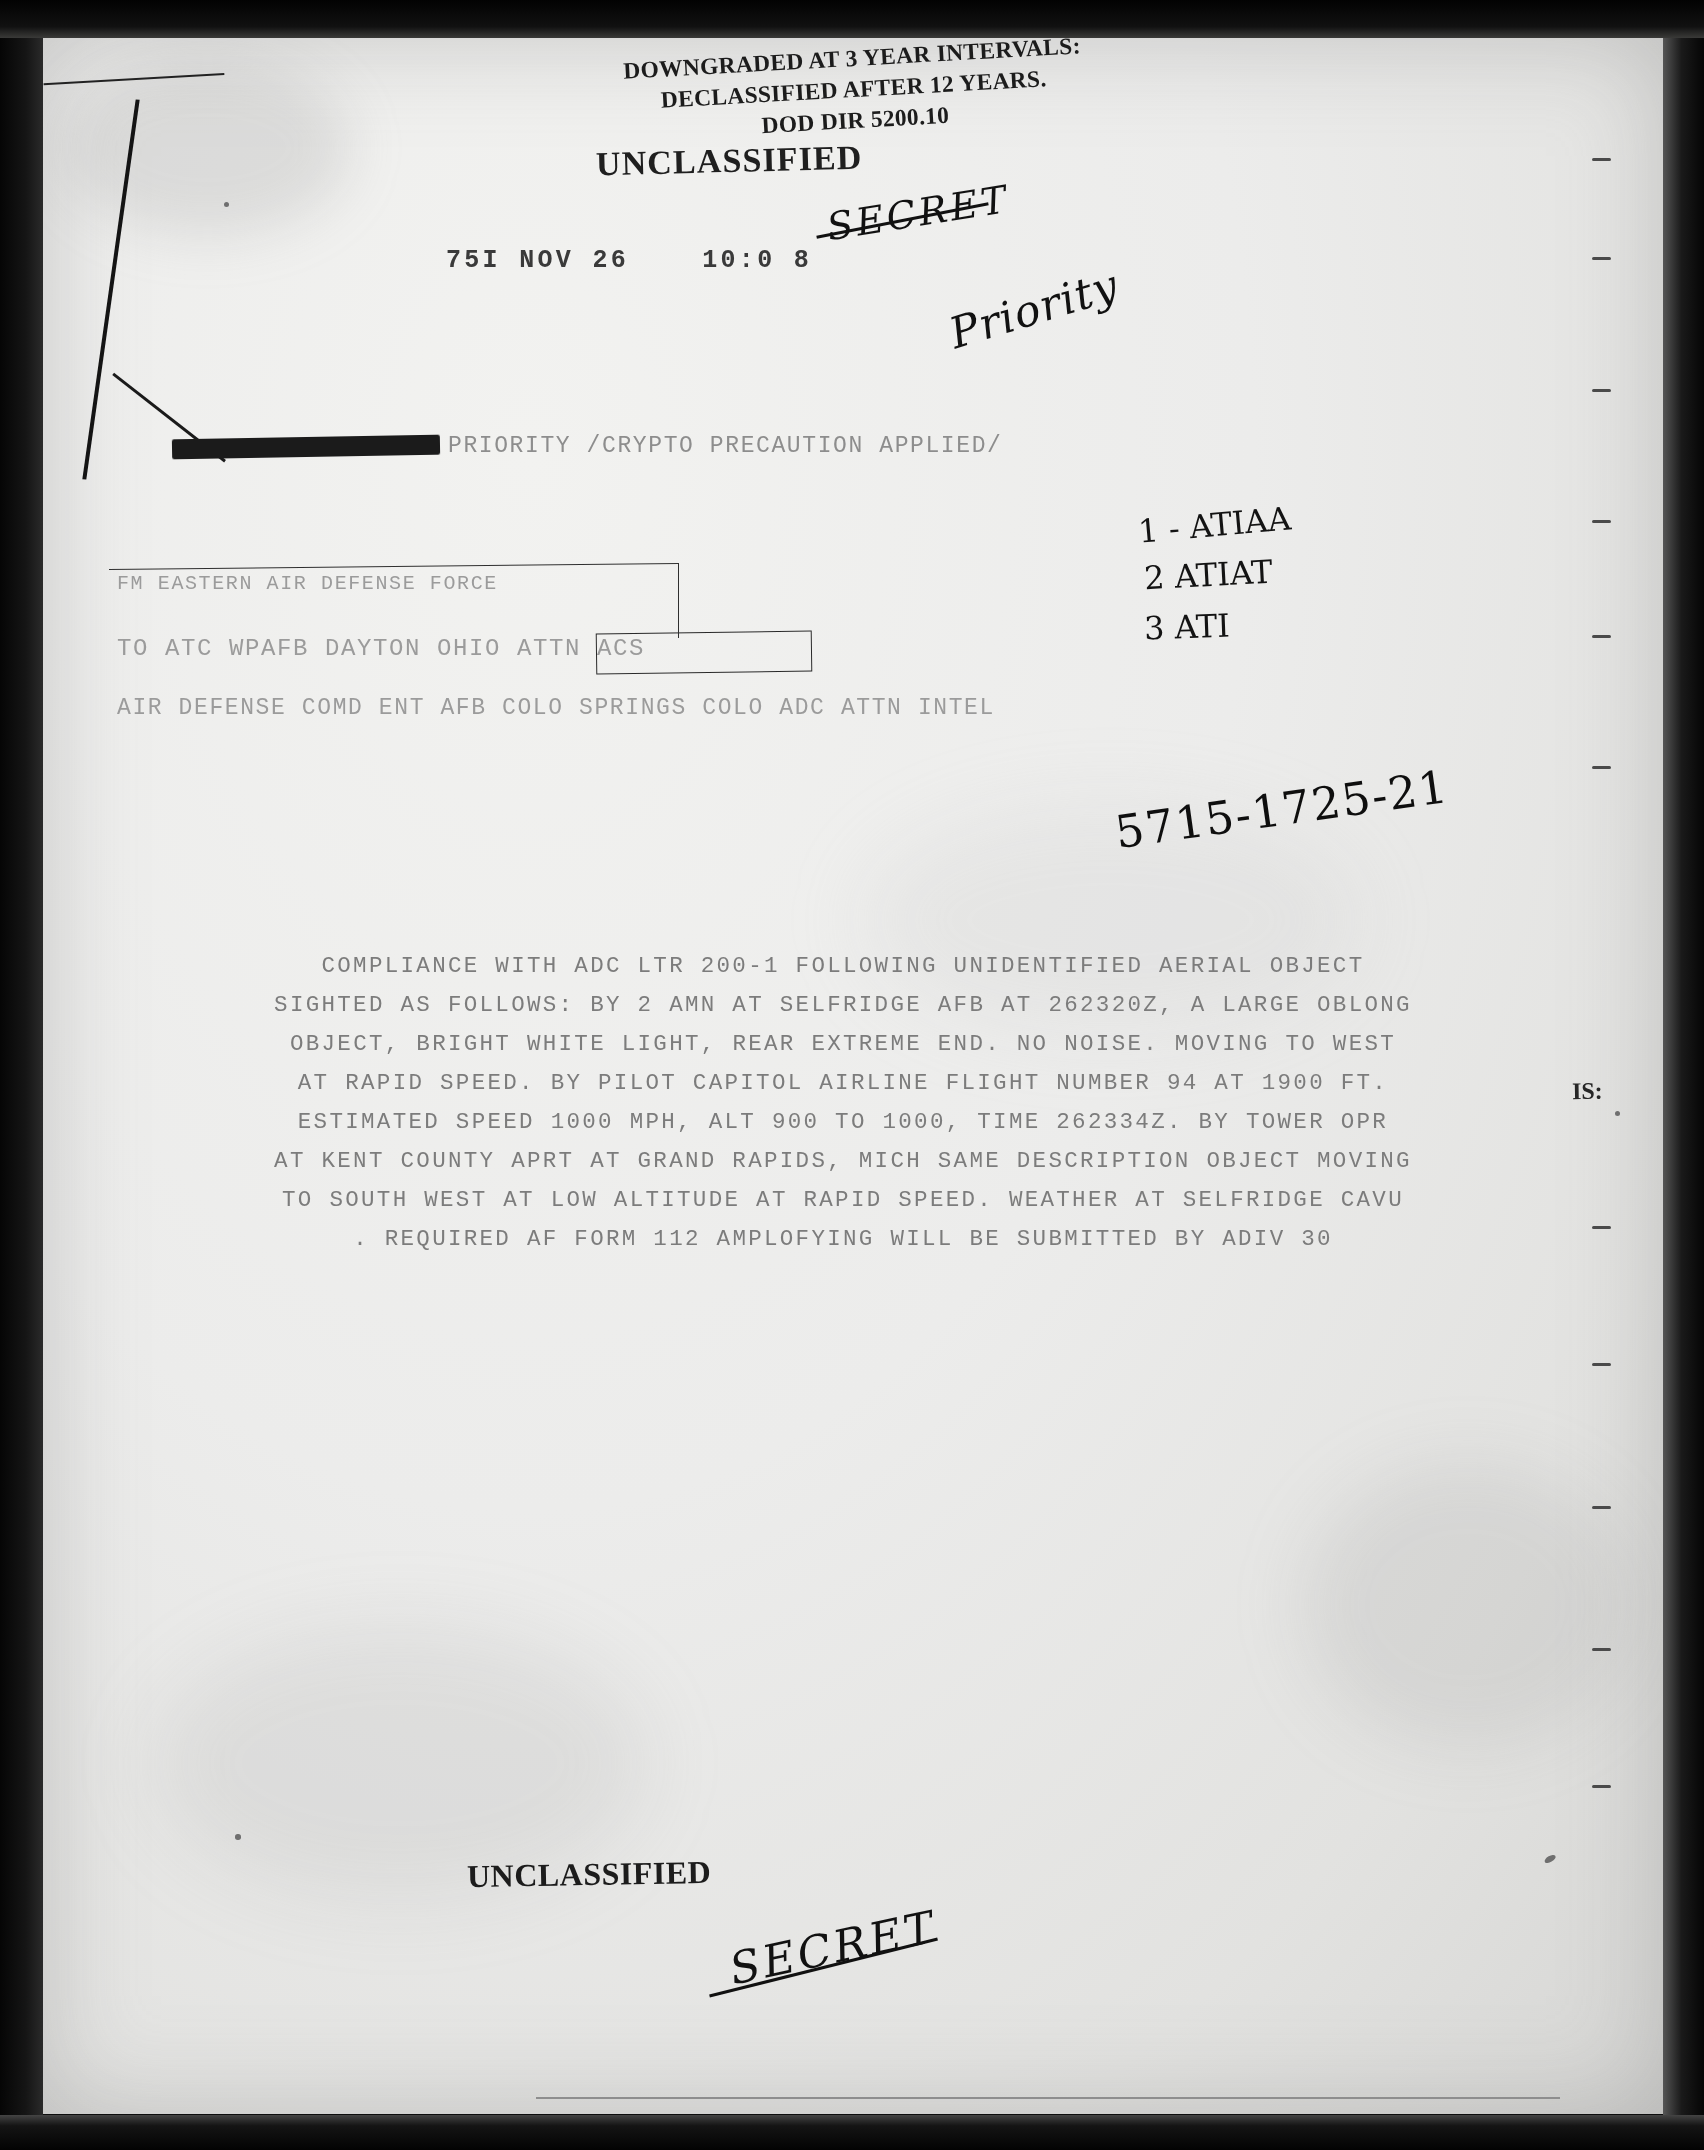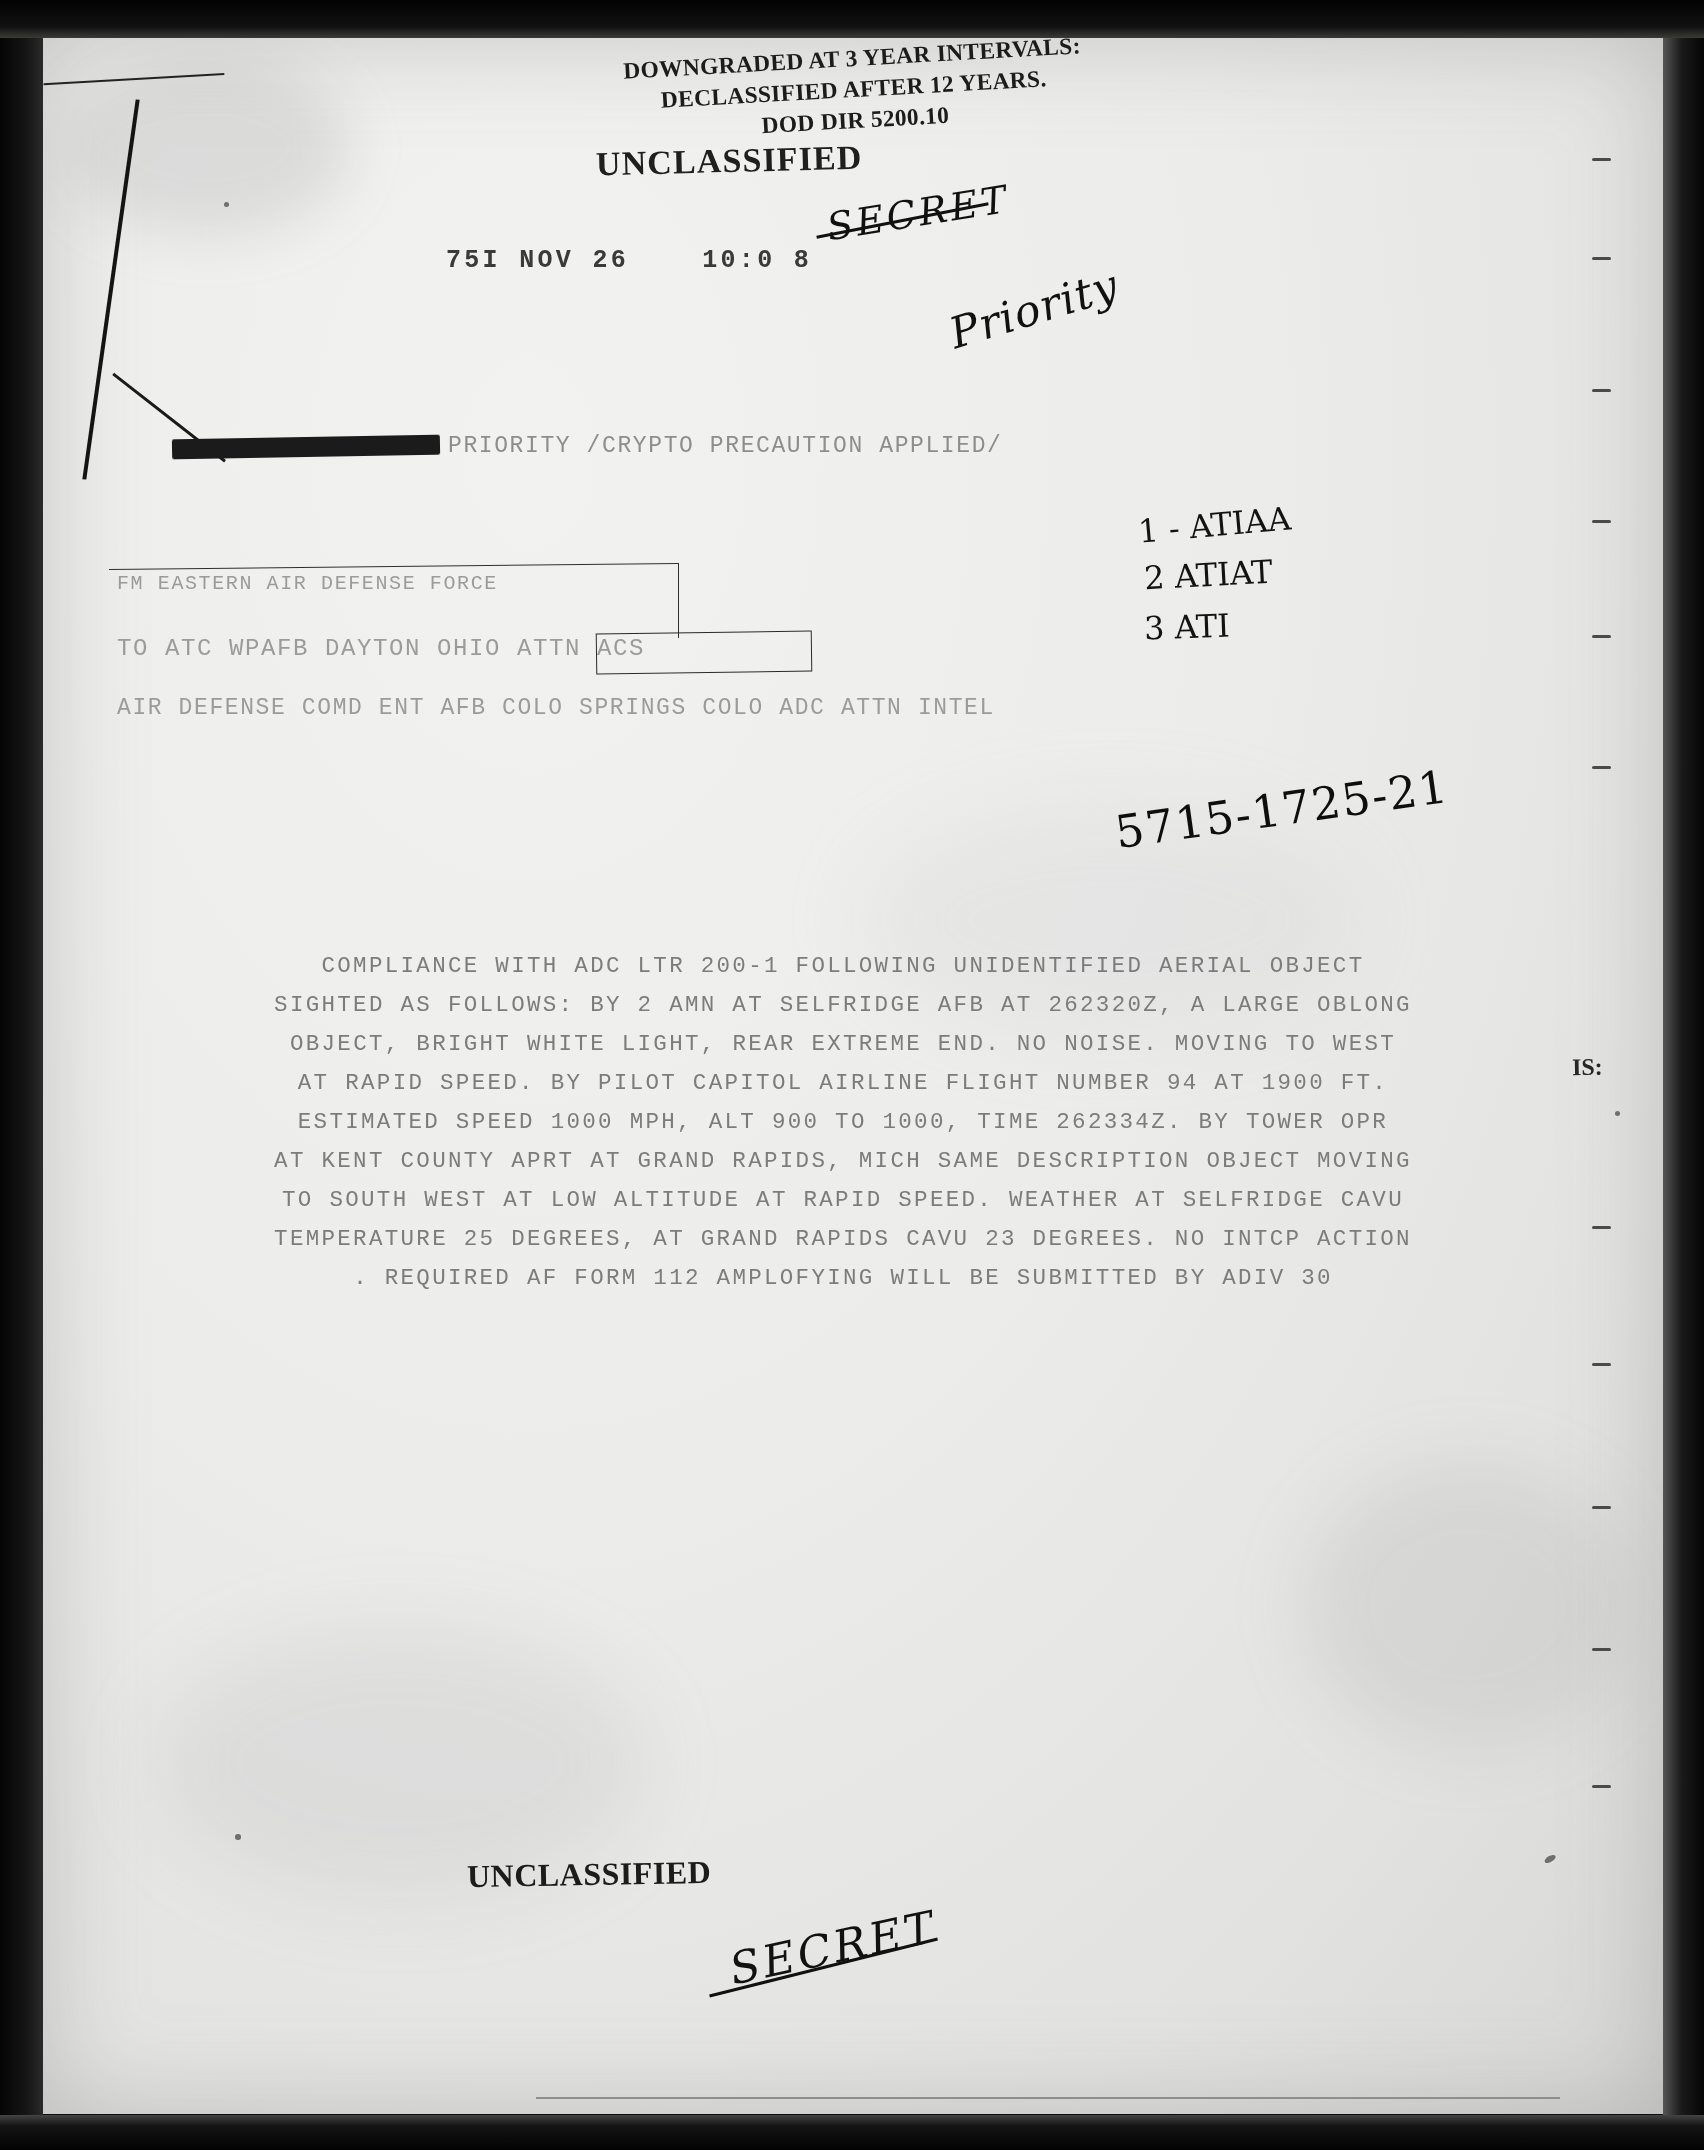--- a/index.html
+++ b/index.html
@@ -305,21 +305,21 @@
     left: 493px;
     top: 2059px;
     width: 1024px;
     height: 1.6px;
     background: #8e8e8e;
   }
 
   #margin-note {
     position: absolute;
     right: 61px;
-    top: 1016px;
+    top: 1040px;
     font-family: "Liberation Serif", serif;
     font-weight: bold;
     font-size: 24px;
     color: #262626;
     transform: rotate(-1deg);
   }
 
   .speck {
     position: absolute;
     background: #6f6f6f;
@@ -376,21 +376,20 @@
     <div id="margin-note">IS:</div>
 
     <div id="body-block">
       <div class="line">COMPLIANCE WITH ADC LTR 200-1 FOLLOWING UNIDENTIFIED AERIAL OBJECT</div>
       <div class="line">SIGHTED AS FOLLOWS: BY 2 AMN AT SELFRIDGE AFB AT 262320Z, A LARGE OBLONG</div>
       <div class="line">OBJECT, BRIGHT WHITE LIGHT, REAR EXTREME END. NO NOISE. MOVING TO WEST</div>
       <div class="line">AT RAPID SPEED. BY PILOT CAPITOL AIRLINE FLIGHT NUMBER 94 AT 1900 FT.</div>
       <div class="line">ESTIMATED SPEED 1000 MPH, ALT 900 TO 1000, TIME 262334Z. BY TOWER OPR</div>
       <div class="line">AT KENT COUNTY APRT AT GRAND RAPIDS, MICH SAME DESCRIPTION OBJECT MOVING</div>
       <div class="line">TO SOUTH WEST AT LOW ALTITUDE AT RAPID SPEED. WEATHER AT SELFRIDGE CAVU</div>
-      <div class="line">TEMPERATURE 25 DEGREES, AT GRAND RAPIDS CAVU 23 DEGREES. NO INTCP ACTION</div>
       <div class="line">. REQUIRED AF FORM 112 AMPLOFYING WILL BE SUBMITTED BY ADIV 30</div>
     </div>
 
     <div id="stamp-downgrade">
       <div class="rule"></div>
       <div>DOWNGRADED AT 3 YEAR INTERVALS:</div>
       <div>DECLASSIFIED AFTER 12 YEARS.</div>
       <div>DOD DIR 5200.10</div>
     </div>
 

